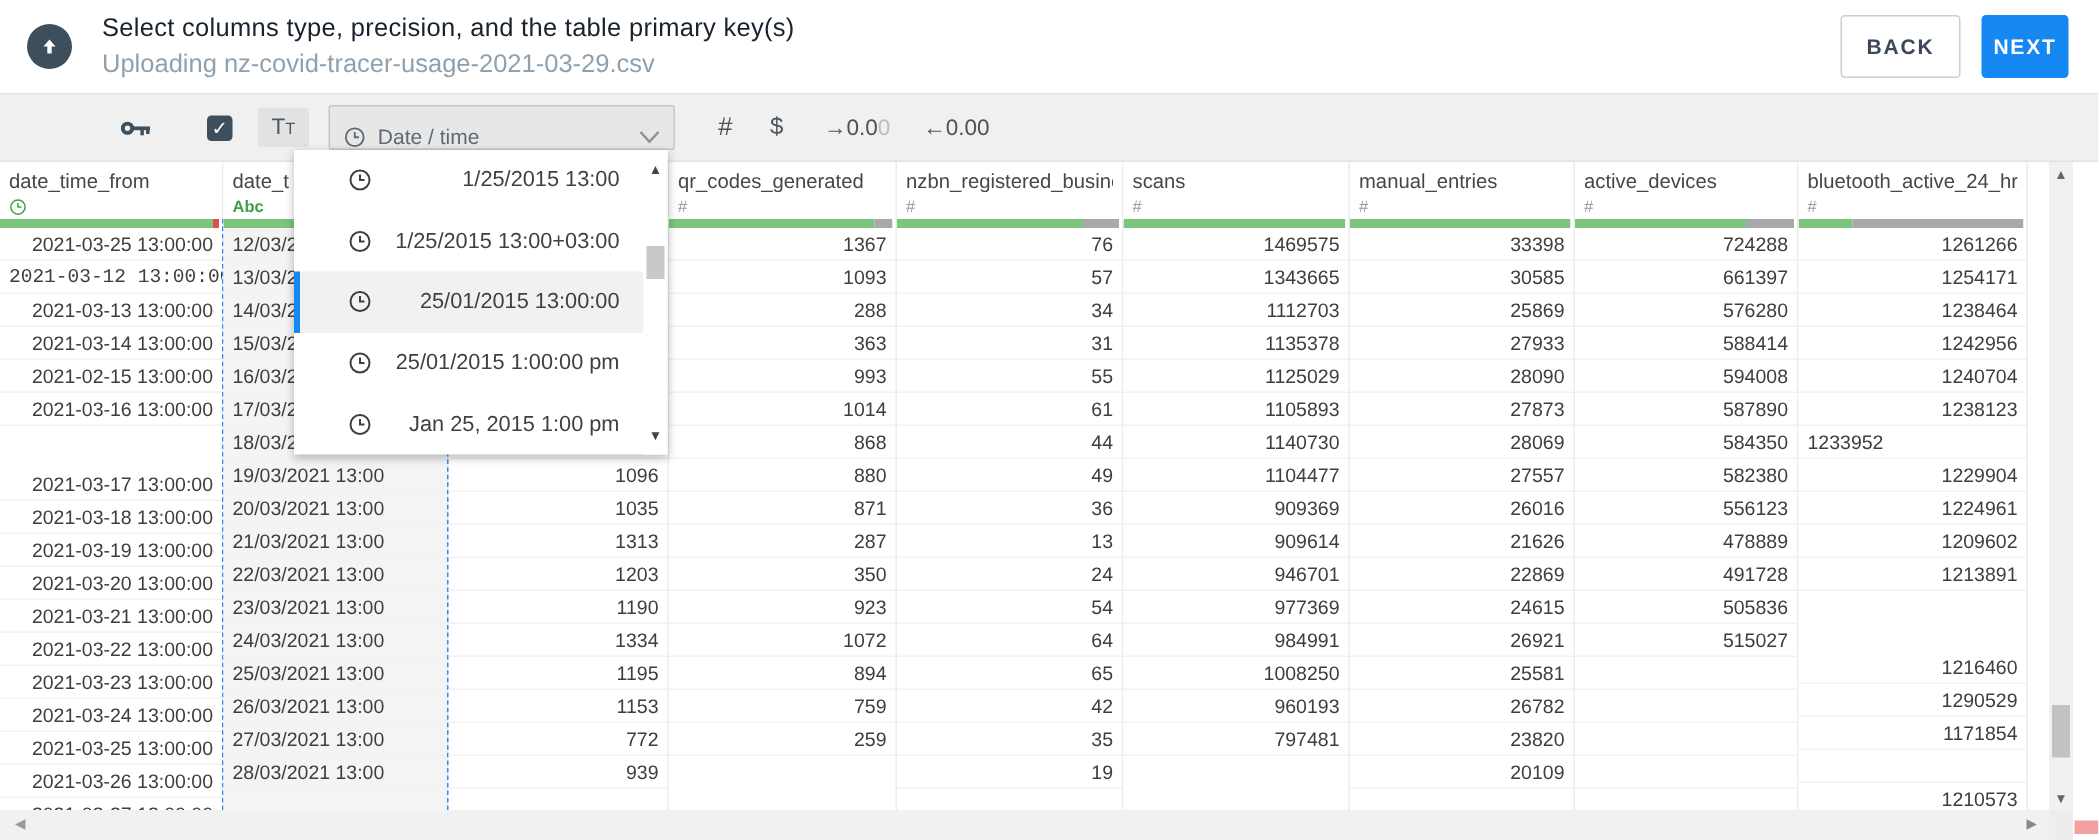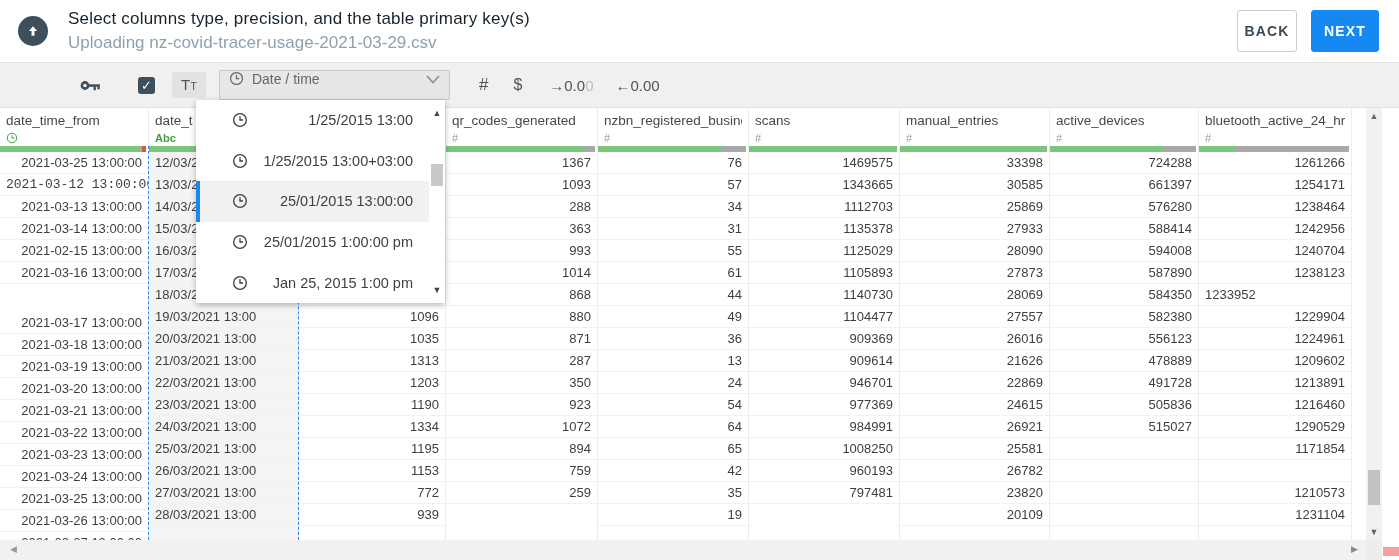--- a/index.html
+++ b/index.html
@@ -9,33 +9,33 @@
   
   .hdr{height:62px;display:flex;align-items:center;background:#fff;}
   .upload-badge{width:30px;height:30px;border-radius:50%;background:#3d4f5d;color:#fff;
     display:flex;align-items:center;justify-content:center;margin:0 20px 0 18px;flex:none;}
   .hdr-titles{display:flex;flex-direction:column;}
   .hdr-title{font-size:17px;color:#17222d;letter-spacing:.2px;}
   .hdr-sub{font-size:17px;color:#90a0ac;margin-top:4px;}
   .hdr-actions{margin-left:auto;display:flex;gap:14px;padding-right:20px;}
   .btn{height:42px;border-radius:3px;font-size:14px;font-weight:bold;letter-spacing:1.2px;
     display:flex;align-items:center;justify-content:center;cursor:pointer;box-sizing:border-box;}
-  .btn-back{width:60px;background:#fff;border:1px solid #c9ced3;color:#3c4858;text-align:center;}
-  .btn-next{width:68px;background:var(--accent,#1688f2);border:1px solid var(--accent,#1688f2);color:#fff;}
+  .btn-back{width:80px;background:#fff;border:1px solid #c9ced3;color:#3c4858;text-align:center;}
+  .btn-next{width:58px;background:var(--accent,#1688f2);border:1px solid var(--accent,#1688f2);color:#fff;}
 
   
   .toolbar{height:46px;background:#f0f0f0;border-top:1px solid #e3e3e3;border-bottom:1px solid #e2e2e2;
     display:flex;align-items:center;box-sizing:border-box;padding-left:80px;}
   .tb-key{display:flex;align-items:center;}
   .tb-check{width:17px;height:17px;margin-left:37px;background:#3d4f5d;border-radius:3px;color:#fff;
     font-size:13px;line-height:17px;text-align:center;}
   .tb-tt{margin-left:17px;background:#e2e2e2;border-radius:2px;padding:4px 9px;color:#4a5966;cursor:pointer;}
   .tb-tt .big{font-size:15px;} .tb-tt .small{font-size:11px;}
   .tb-select{margin-left:13px;width:231px;height:30px;background:#e7e7e7;border:1px solid #c6c6c6;border-radius:2px;
-    box-sizing:border-box;display:flex;align-items:flex-start;padding:0 9px;color:#5d6a74;font-size:14px;cursor:pointer;}
+    box-sizing:border-box;display:flex;align-items:flex-end;padding:0 9px;color:#5d6a74;font-size:14px;cursor:pointer;}
   .tb-select .lbl{margin-left:8px;}
   .tb-select .chev{margin-left:auto;color:#8a9096;}
   .tb-num{margin-left:29px;font-size:17px;color:#4c555c;}
   .tb-cur{margin-left:25px;font-size:16px;color:#4c555c;}
   .tb-dec{margin-left:27px;font-size:15px;color:#4c555c;}
   .tb-dec .dim{color:#b9bfc4;}
   .tb-dec2{margin-left:22px;font-size:15px;color:#4c555c;}
 
   
   .grid{display:flex;align-items:stretch;position:relative;}
@@ -429,21 +429,21 @@
           <div class="cell" style="text-align: right;">1254171</div>
           <div class="cell" style="text-align: right;">1238464</div>
           <div class="cell" style="text-align: right;">1242956</div>
           <div class="cell" style="text-align: right;">1240704</div>
           <div class="cell" style="text-align: right;">1238123</div>
           <div class="cell" style="text-align: left;">1233952</div>
           <div class="cell" style="text-align: right;">1229904</div>
           <div class="cell" style="text-align: right;">1224961</div>
           <div class="cell" style="text-align: right;">1209602</div>
           <div class="cell" style="text-align: right;">1213891</div>
-          <div class="cell" style="text-align: right;">1216460</div>
+          <div class="cell" style="text-align: right; margin-top: 40px;">1216460</div>
           <div class="cell" style="text-align: right;">1290529</div>
           <div class="cell" style="text-align: right;">1171854</div>
           <div class="cell" style="text-align: right;"></div>
           <div class="cell" style="text-align: right;">1210573</div>
           <div class="cell" style="text-align: right;">1231104</div>
           <div class="filler"></div>
         </div>
       </div>
     </div>
 

